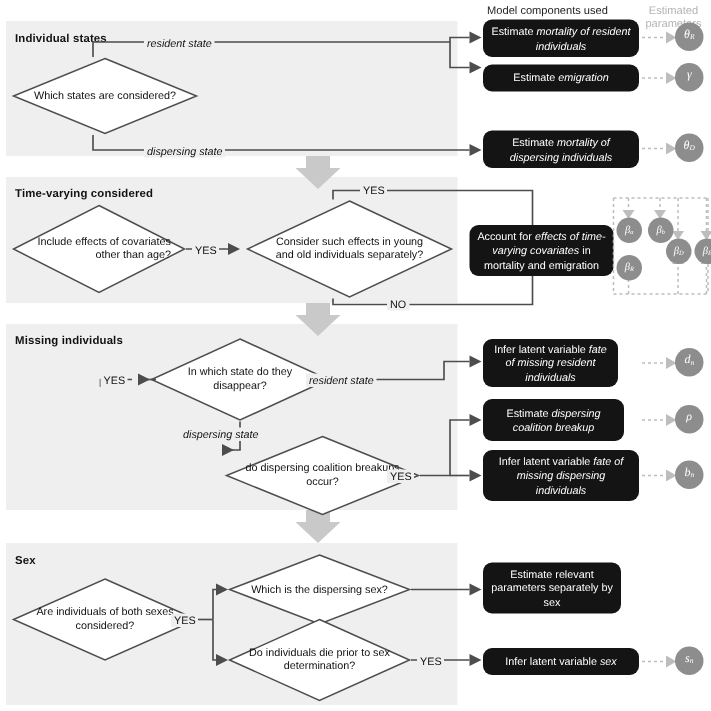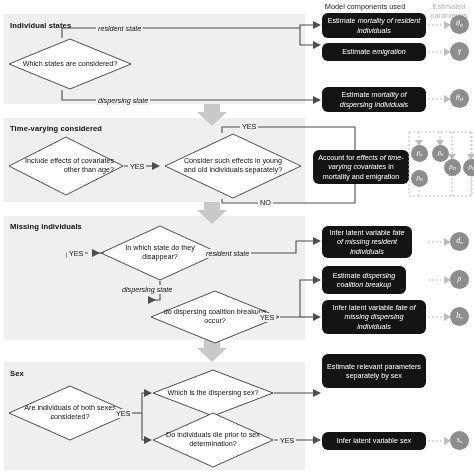--- a/index.html
+++ b/index.html
@@ -242,21 +242,21 @@
   </svg>
 
   <div class="elabel" style="left:67px;top:249px;">YES</div>
   <div class="elabel ital" style="left:204px;top:249px;">resident state</div>
   <div class="elabel ital" style="left:120px;top:285px;">dispersing state</div>
   <div class="elabel" style="left:258px;top:313px;">YES</div>
 
   <div class="mbox" style="left:322px;top:226px;width:90px;height:32px;">
     <span><span>Infer latent variable </span><i>fate of missing resident individuals</i></span>
   </div>
-  <div class="mbox" style="left:322px;top:266px;width:84px;height:28px;">
+  <div class="mbox" style="left:322px;top:266px;width:94px;height:28px;">
     <span><span>Estimate </span><i>dispersing coalition breakup</i></span>
   </div>
   <div class="mbox" style="left:322px;top:300px;width:104px;height:34px;">
     <span><span>Infer latent variable </span><i>fate of missing dispersing individuals</i></span>
   </div>
 
   <svg class="lines">
     <g stroke="#bdbdbd" stroke-width="1" fill="none" stroke-dasharray="2,2">
       <path d="M428,242 L444,242"></path>
       <path d="M428,280 L444,280"></path>
@@ -314,21 +314,21 @@
       <path d="M144,389 l8,4 l-8,4 z"></path>
       <path d="M144,436 l8,4 l-8,4 z"></path>
       <path d="M313,389 l8,4 l-8,4 z"></path>
       <path d="M313,436 l8,4 l-8,4 z"></path>
     </g>
   </svg>
 
   <div class="elabel" style="left:114px;top:409px;">YES</div>
   <div class="elabel" style="left:278px;top:436px;">YES</div>
 
-  <div class="mbox" style="left:322px;top:354px;width:104px;height:34px;">
+  <div class="mbox" style="left:322px;top:375px;width:92px;height:34px;">
     <span>Estimate relevant parameters separately by sex</span>
   </div>
   <div class="mbox" style="left:322px;top:432px;width:104px;height:18px;">
     <span><span>Infer latent variable </span><i>sex</i></span>
   </div>
 
   <svg class="lines">
     <g stroke="#bdbdbd" stroke-width="1" fill="none" stroke-dasharray="2,2">
       <path d="M428,441 L444,441"></path>
     </g>

